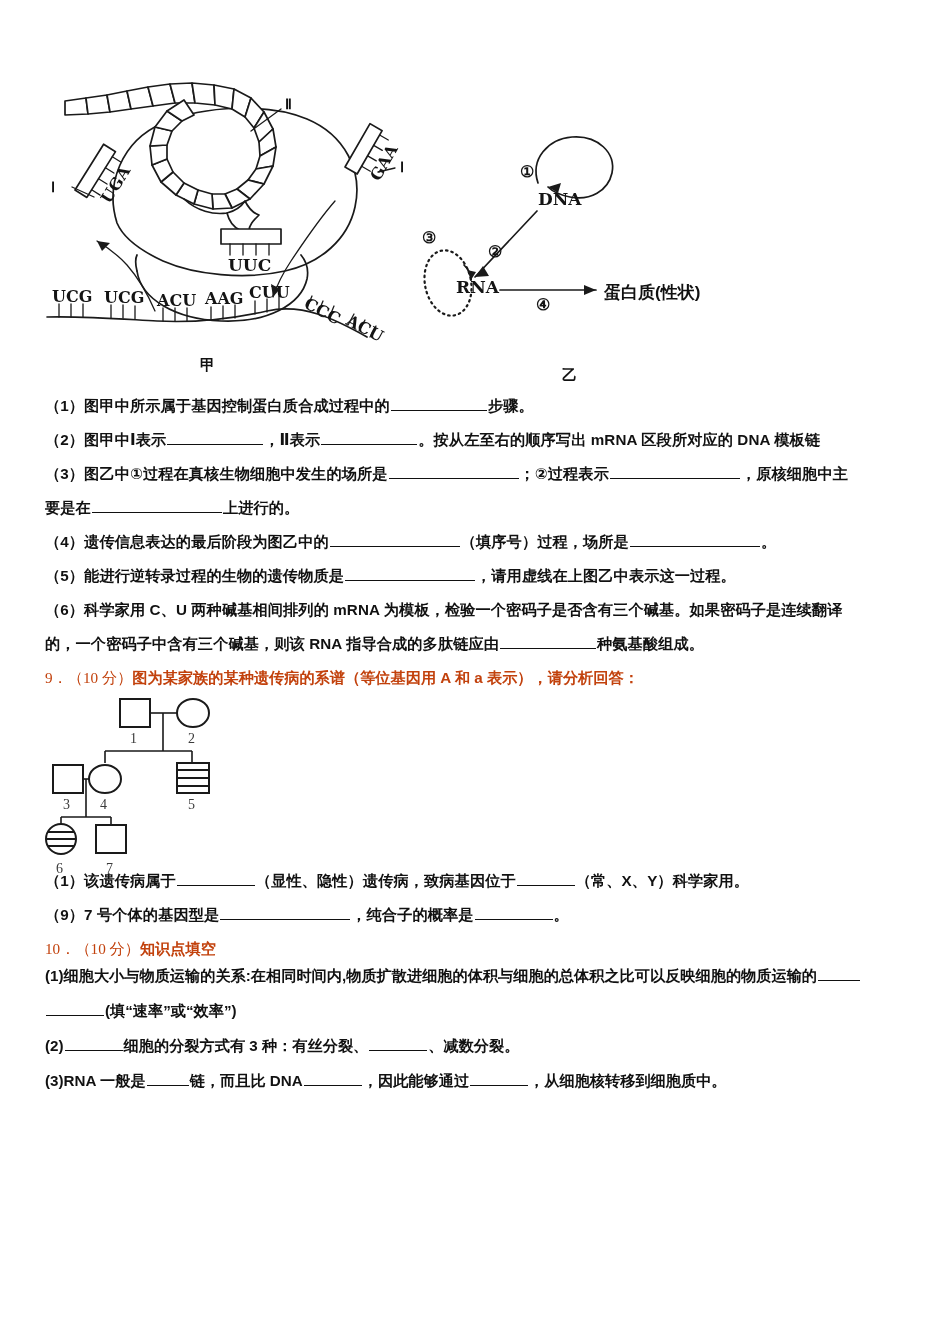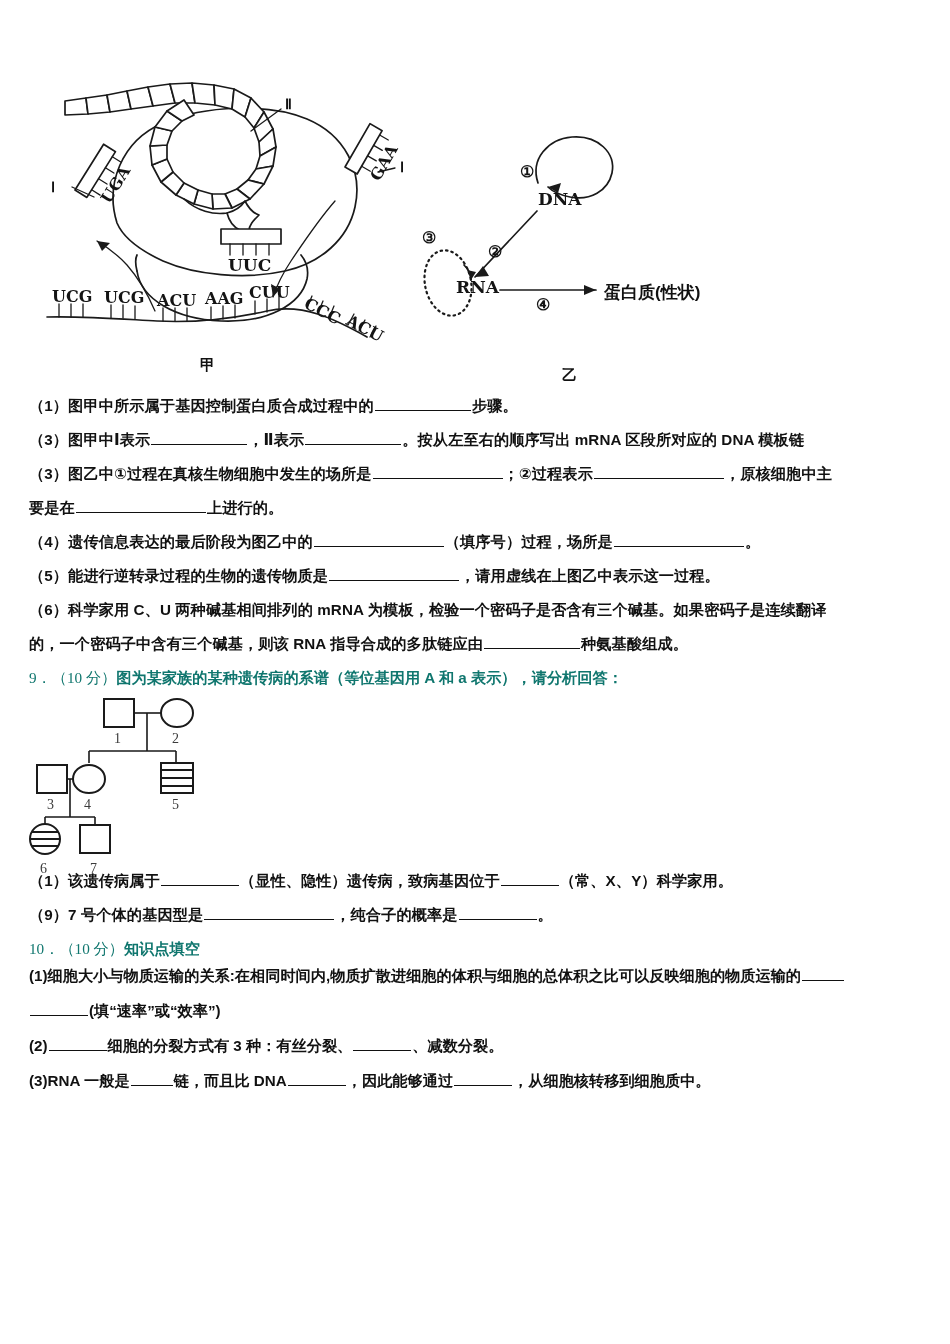--- a/index.html
+++ b/index.html
@@ -45,21 +45,21 @@
     font-family: "DejaVu Serif", serif;
     font-weight: 700;
     fill: #141414;
   }
   .roman { font-family: "Liberation Serif", serif; font-weight: 700; fill: #111; font-size: 14px; }
   .cjk-lbl { font-family: "Liberation Sans", sans-serif; font-weight: 700; fill: #111; }
 
   
   .body-text {
     position: absolute;
-    left: 29px;
+    left: 45px;
     top: 396px;
     width: 875px;
   }
   .q-line {
     font-size: 15.2px;
     line-height: 19px;
     margin: 0 0 15px 0;
     letter-spacing: 0.1px;
     text-align: justify;
     font-family: "Liberation Sans", "DejaVu Sans", sans-serif;
@@ -79,21 +79,21 @@
   .b-lg  { width: 96px; }
   .b-xl  { width: 130px; }
   .b-xxl { width: 185px; }
 
   .qnum-line {
     font-size: 15.2px;
     line-height: 19px;
     margin: 13px 0 6px 0;
     font-family: "Liberation Sans", "DejaVu Sans", sans-serif;
     font-weight: 700;
-    color: #0f766e;
+    color: #c2410c;
   }
   .qnum { font-family: "Liberation Serif", serif; font-weight: 400; }
 
   
   .pedigree-wrap {
     position: relative;
     width: 260px;
     height: 160px;
     margin: 4px 0 18px 0;
   }
@@ -247,21 +247,21 @@
     </svg>
   </div>
   <div class="fig-caption cap-yi">乙</div>
 
 </div>
 
 <div class="body-text">
 
   <div>
     <p class="q-line"><span>（1）图甲中所示属于基因控制蛋白质合成过程中的</span><span class="blank b-lg"></span><span>步骤。</span></p>
-    <p class="q-line"><span>（3）图甲中Ⅰ表示</span><span class="blank b-lg"></span><span>，Ⅱ表示</span><span class="blank b-lg"></span><span>。按从左至右的顺序写出 mRNA 区段所对应的 DNA 模板链</span></p>
+    <p class="q-line"><span>（2）图甲中Ⅰ表示</span><span class="blank b-lg"></span><span>，Ⅱ表示</span><span class="blank b-lg"></span><span>。按从左至右的顺序写出 mRNA 区段所对应的 DNA 模板链</span></p>
     <p class="q-line"><span>（3）图乙中①过程在真核生物细胞中发生的场所是</span><span class="blank b-xl"></span><span>；②过程表示</span><span class="blank b-xl"></span><span>，原核细胞中主</span></p>
     <p class="q-line"><span>要是在</span><span class="blank b-xl"></span><span>上进行的。</span></p>
     <p class="q-line"><span>（4）遗传信息表达的最后阶段为图乙中的</span><span class="blank b-xl"></span><span>（填序号）过程，场所是</span><span class="blank b-xl"></span><span>。</span></p>
     <p class="q-line"><span>（5）能进行逆转录过程的生物的遗传物质是</span><span class="blank b-xl"></span><span>，请用虚线在上图乙中表示这一过程。</span></p>
     <p class="q-line"><span>（6）科学家用 C、U 两种碱基相间排列的 mRNA 为模板，检验一个密码子是否含有三个碱基。如果密码子是连续翻译</span></p>
     <p class="q-line"><span>的，一个密码子中含有三个碱基，则该 RNA 指导合成的多肽链应由</span><span class="blank b-lg"></span><span>种氨基酸组成。</span></p>
   </div>
 
   <p class="qnum-line">
     <span class="qnum">9．</span><span class="qnum">（10 分）</span><span>图为某家族的某种遗传病的系谱（等位基因用 A 和 a 表示），请分析回答：</span>

